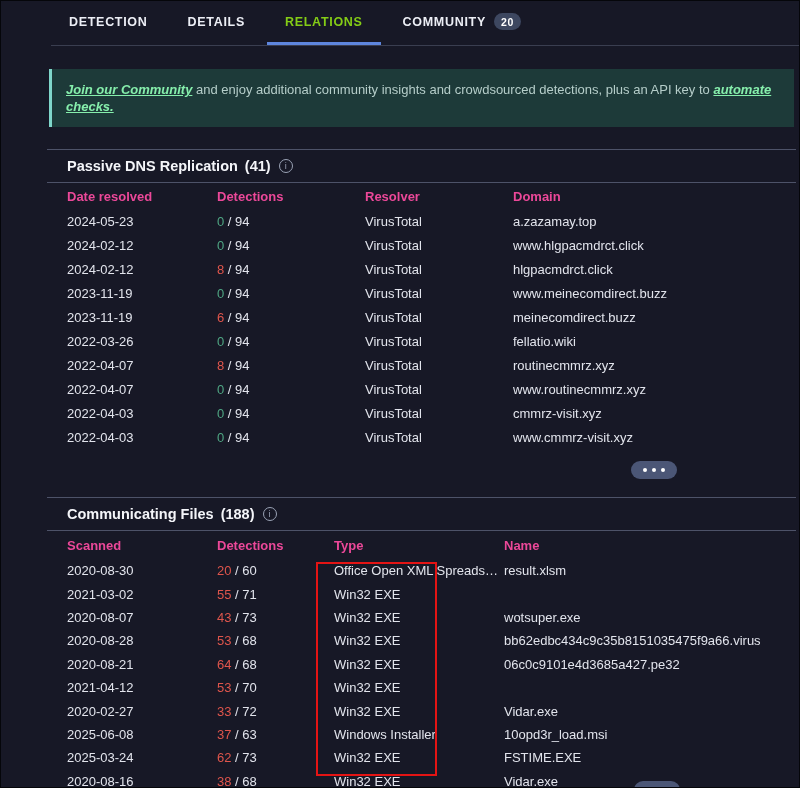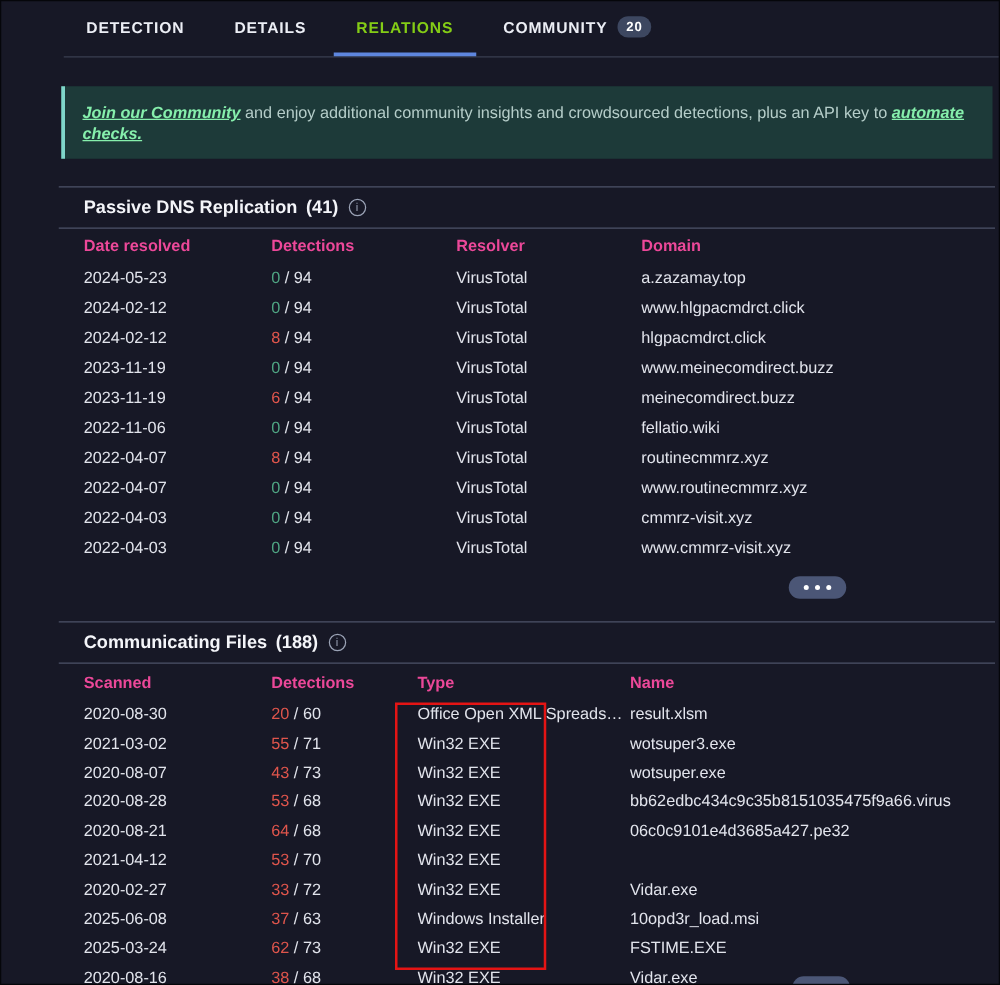--- a/index.html
+++ b/index.html
@@ -171,21 +171,21 @@
           <span class="td">VirusTotal</span>
           <span class="td">www.meinecomdirect.buzz</span>
         </div>
         <div class="trow">
           <span class="td">2023-11-19</span>
           <span class="td"><span class="num-red">6</span><span> / 94</span></span>
           <span class="td">VirusTotal</span>
           <span class="td">meinecomdirect.buzz</span>
         </div>
         <div class="trow">
-          <span class="td">2022-11-06</span>
+          <span class="td">2022-03-26</span>
           <span class="td"><span class="num-green">0</span><span> / 94</span></span>
           <span class="td">VirusTotal</span>
           <span class="td">fellatio.wiki</span>
         </div>
         <div class="trow">
           <span class="td">2022-04-07</span>
           <span class="td"><span class="num-red">8</span><span> / 94</span></span>
           <span class="td">VirusTotal</span>
           <span class="td">routinecmmrz.xyz</span>
         </div>
@@ -233,21 +233,20 @@
         <div class="trow">
           <span class="td">2020-08-30</span>
           <span class="td"><span class="num-red">20</span><span> / 60</span></span>
           <span class="td">Office Open XML Spreadsheet</span>
           <span class="td">result.xlsm</span>
         </div>
         <div class="trow">
           <span class="td">2021-03-02</span>
           <span class="td"><span class="num-red">55</span><span> / 71</span></span>
           <span class="td">Win32 EXE</span>
-          <span class="td">wotsuper3.exe</span>
         </div>
         <div class="trow">
           <span class="td">2020-08-07</span>
           <span class="td"><span class="num-red">43</span><span> / 73</span></span>
           <span class="td">Win32 EXE</span>
           <span class="td">wotsuper.exe</span>
         </div>
         <div class="trow">
           <span class="td">2020-08-28</span>
           <span class="td"><span class="num-red">53</span><span> / 68</span></span>

